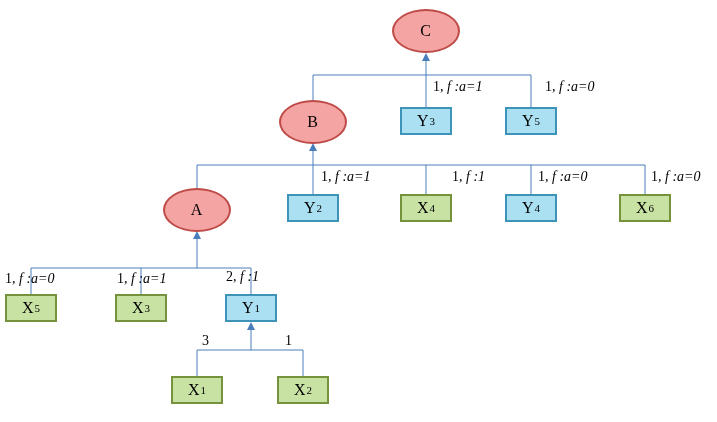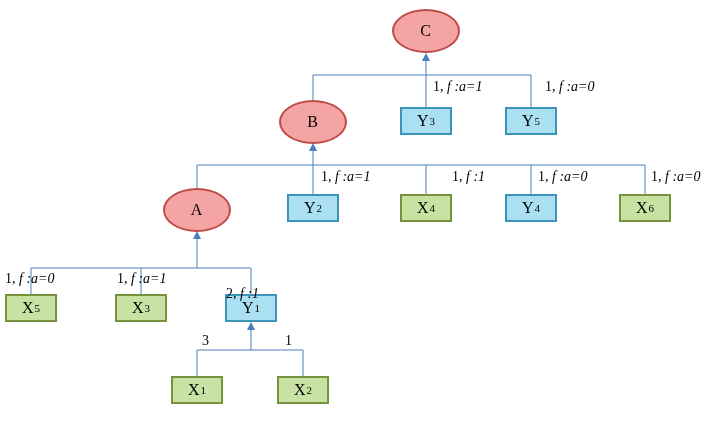--- a/index.html
+++ b/index.html
@@ -141,21 +141,21 @@
   <div class="edge-label" style="left:651px;top:169px">
     <span>1, </span><span class="fpart">f :a=0</span>
   </div>
 
   <div class="edge-label" style="left:5px;top:271px">
     <span>1, </span><span class="fpart">f :a=0</span>
   </div>
   <div class="edge-label" style="left:117px;top:271px">
     <span>1, </span><span class="fpart">f :a=1</span>
   </div>
-  <div class="edge-label" style="left:226px;top:286px">
+  <div class="edge-label" style="left:226px;top:269px">
     <span>2, </span><span class="fpart">f :1</span>
   </div>
 
   <div class="edge-label" style="left:202px;top:333px">
     <span>3</span><span class="fpart"></span>
   </div>
   <div class="edge-label" style="left:285px;top:333px">
     <span>1</span><span class="fpart"></span>
   </div>
 

